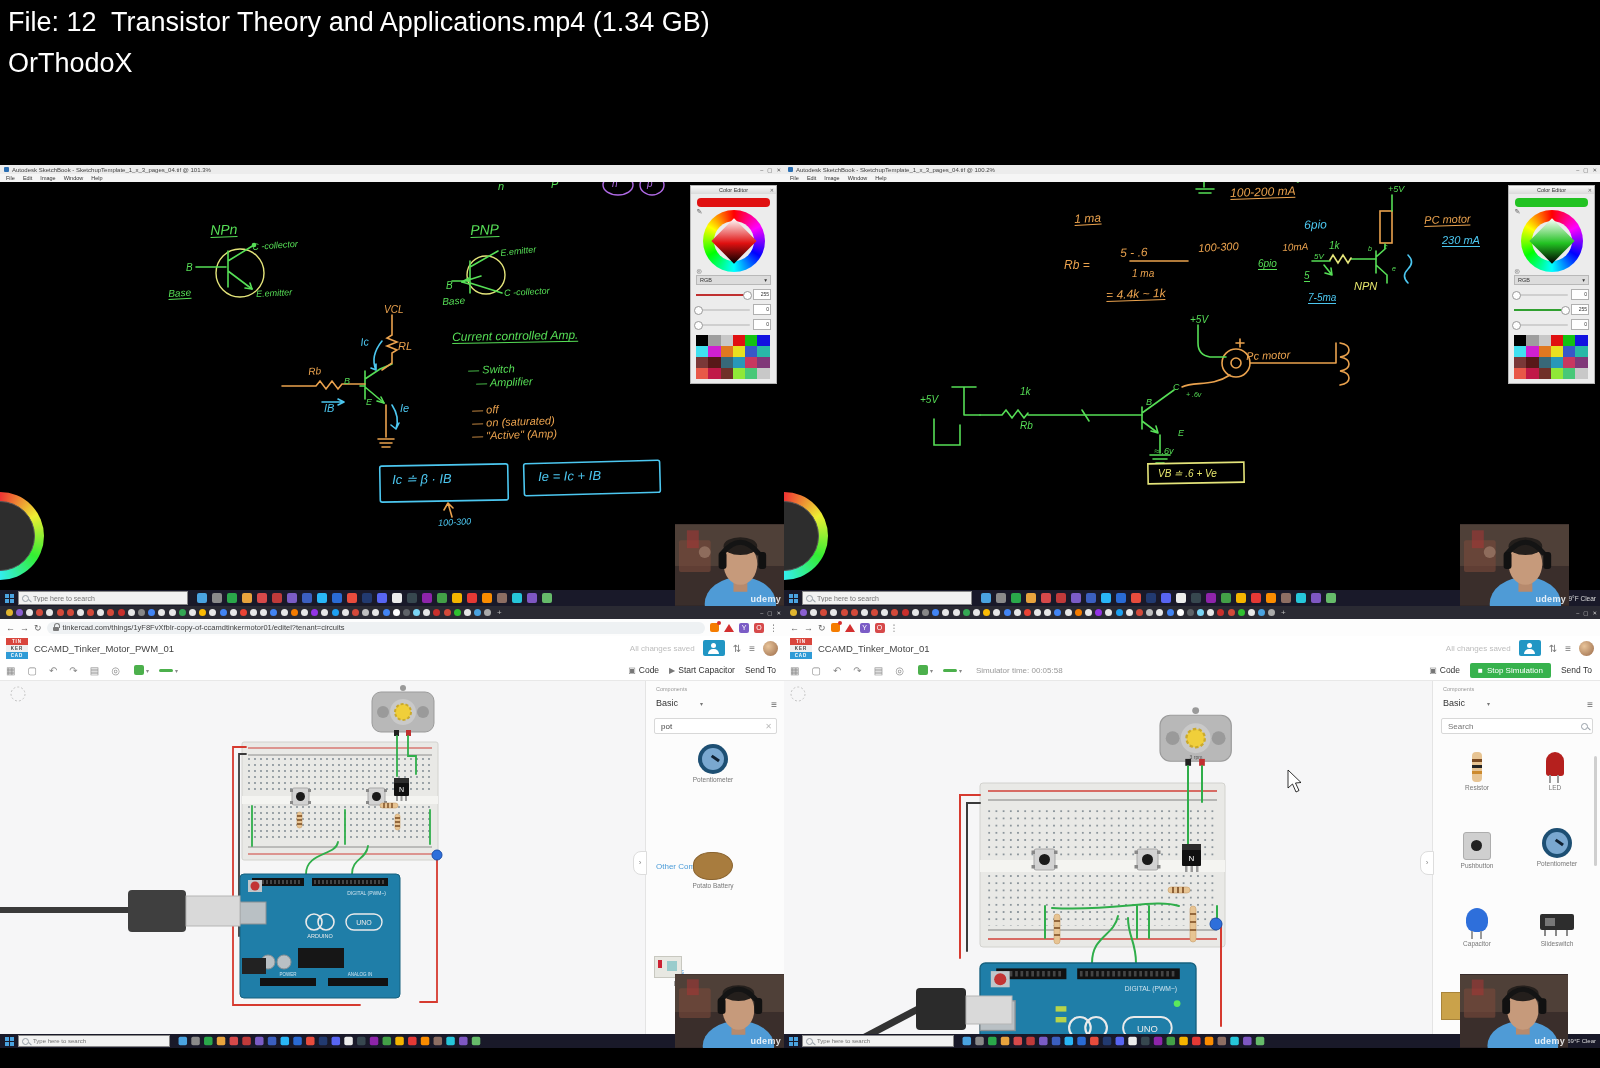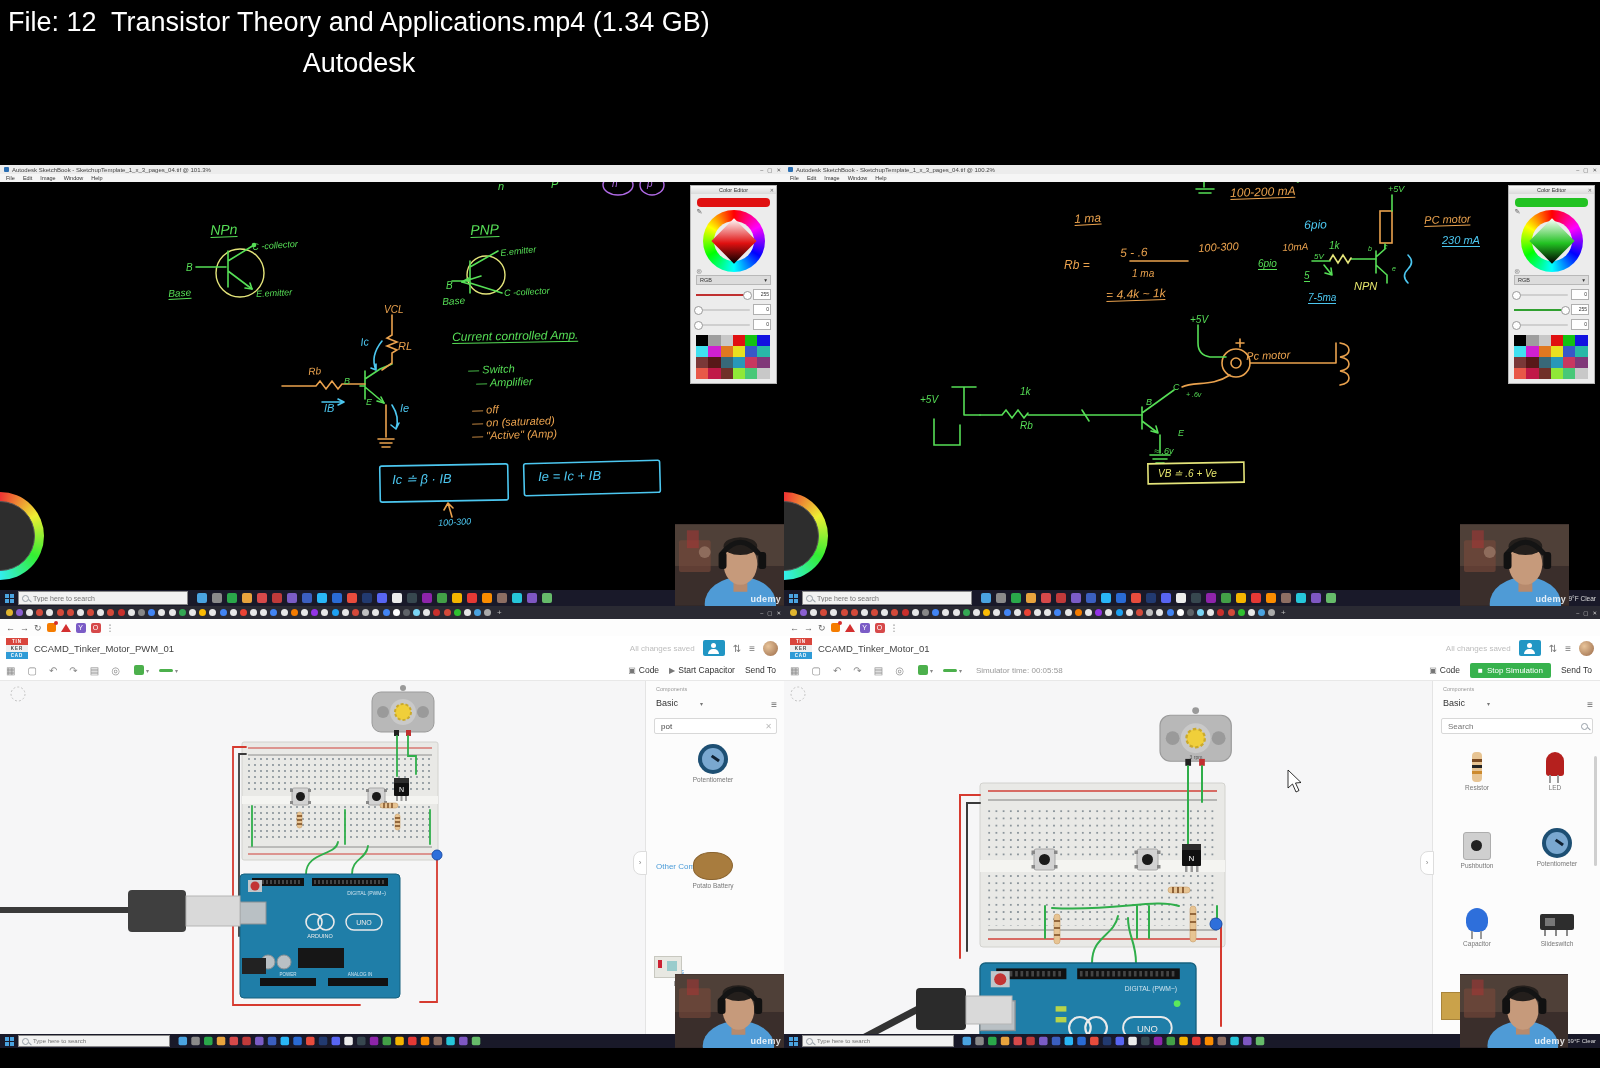--- a/index.html
+++ b/index.html
@@ -1,20 +1,20 @@
 <!DOCTYPE html>
 <html><head>
 <meta charset="utf-8">
 <style>
   html,body{margin:0;padding:0;background:#000;}
   .page{position:relative;width:1600px;height:1068px;background:#000;overflow:hidden;
         font-family:"Liberation Sans",sans-serif;}
   
   .vidheader{position:absolute;left:8px;top:2px;color:#fff;}
-  .vidheader div{font-size:27px;line-height:41px;white-space:pre;text-align:center;}
+  .vidheader div{font-size:27px;line-height:41px;white-space:pre;}
   
   .screen{position:absolute;overflow:hidden;}
   .sk-screen{background:#000;}
   .bot-screen{background:#f6f6f7;}
   
   .sk-title{position:absolute;left:0;top:0;right:0;height:9px;background:#ececec;display:flex;align-items:center;font-size:6px;color:#444;z-index:6;}
   .sk-title .appicon{width:5px;height:5px;background:#2b6fb3;margin:0 3px 0 4px;border-radius:1px;flex:0 0 auto;}
   .sk-title .ttl{flex:1;white-space:nowrap;overflow:hidden;}
   .winbtns{display:flex;gap:4px;margin-right:3px;color:#555;font-size:5.5px;}
   .sk-menu{position:absolute;left:0;top:9px;right:0;height:8px;background:#f5f5f5;display:flex;gap:8px;align-items:center;padding-left:6px;font-size:5.5px;color:#333;z-index:6;}
@@ -138,21 +138,21 @@
   .ic-starter:before{content:"";position:absolute;left:3px;top:3px;width:4px;height:8px;background:#c23;}
   .ic-starter:after{content:"";position:absolute;right:4px;top:4px;width:10px;height:10px;background:#9cc;}
 </style>
 </head>
 <body>
 
 <div class="page">
 
   <div class="vidheader">
     <div>File: 12  Transistor Theory and Applications.mp4 (1.34 GB)</div>
-    <div>Autodesk</div>
+    <div>OrThodoX</div>
   </div>
 
   <div class="screen sk-screen" style="left:0;top:165px;width:784px;height:441px;">
     <div class="sk-title">
       <span class="appicon"></span>
       <span class="ttl">Autodesk SketchBook - SketchupTemplate_1_x_3_pages_04.tif @ 101.3%</span>
       <span class="winbtns">
         <span>–</span>
         <span>▢</span>
         <span>✕</span>
@@ -631,20 +631,24 @@
       <span class="winbtns">
         <span>–</span>
         <span>▢</span>
         <span>✕</span>
       </span>
     </div>
     <div class="omnibox">
       <span class="nav">←</span>
       <span class="nav">→</span>
       <span class="nav">↻</span>
+      <div class="urlpill">
+        <span class="lock"></span>
+        <span class="url">tinkercad.com/things/1yF8FvXfbIr-copy-of-ccamdtinkermotor01/editel?tenant=circuits</span>
+      </div>
       <span class="ext-shield"></span>
       <span class="ext-tri"></span>
       <span class="badge" style="background:#7b5cc6;">Y</span>
       <span class="badge" style="background:#d6494a;">O</span>
       <span class="nav">⋮</span>
     </div>
     <div class="tc-header">
       <div class="tclogo">
         <div class="r1">TIN</div>
         <div class="r2">KER</div>

